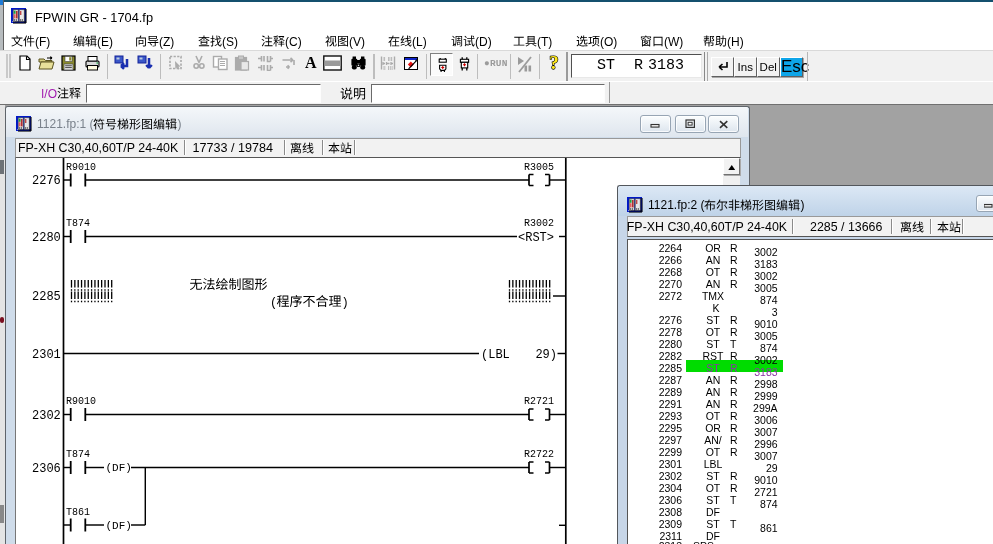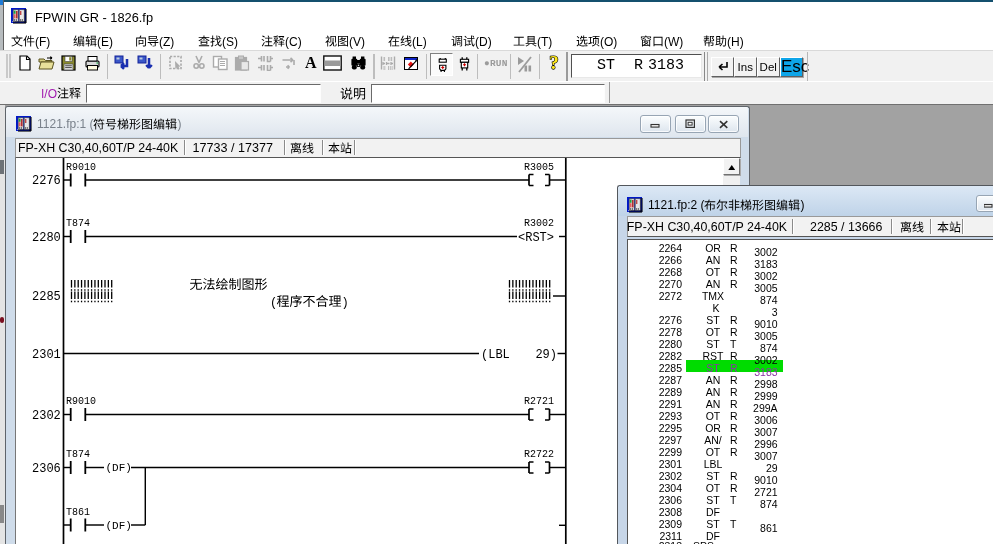--- a/index.html
+++ b/index.html
@@ -71,21 +71,21 @@
 <rect x="8.2" y="1.8" width="5" height="11.5" fill="#e8e8e8" stroke="#444" stroke-width=".6"></rect>
 <rect x="2.8" y="2.6" width="1.8" height="3.2" fill="#1fa03f"></rect>
 <rect x="2.8" y="6.2" width="1.8" height="4.2" fill="#e06060"></rect>
 <rect x="5" y="3" width="1.6" height="7.4" fill="#b03030"></rect>
 <rect x="9" y="3" width="1.4" height="4" fill="#c04848"></rect>
 <rect x="3" y="11" width="1.2" height="2" fill="#777"></rect>
     <rect x="4.8" y="11" width="1.2" height="2" fill="#777"></rect>
 <rect x="9" y="11" width="1.2" height="2" fill="#777"></rect>
     <rect x="10.8" y="11" width="1.2" height="2" fill="#777"></rect>
 </svg>
-<div class="abs" style="left:35px;top:10px;font-size:12.8px;color:#000">FPWIN GR - 1826.fp</div>
+<div class="abs" style="left:35px;top:10px;font-size:12.8px;color:#000">FPWIN GR - 1704.fp</div>
 <div class="abs" style="left:4.4px;top:32px;width:988.6px;height:19px;background:#fff"></div>
 <div class="abs" style="left:11px;top:34.5px;font-size:12px;color:#000;white-space:nowrap"><svg style="width:12px;height:12px;vertical-align:-1.8px;margin-right:0px" viewBox="0 0 1000 1000">
       <use href="#u6587"></use>
     </svg><svg style="width:12px;height:12px;vertical-align:-1.8px;margin-right:0px" viewBox="0 0 1000 1000">
       <use href="#u4ef6"></use>
     </svg>(F)</div>
 <div class="abs" style="left:73px;top:34.5px;font-size:12px;color:#000;white-space:nowrap"><svg style="width:12px;height:12px;vertical-align:-1.8px;margin-right:0px" viewBox="0 0 1000 1000">
       <use href="#u7f16"></use>
     </svg><svg style="width:12px;height:12px;vertical-align:-1.8px;margin-right:0px" viewBox="0 0 1000 1000">
       <use href="#u8f91"></use>
@@ -340,21 +340,21 @@
     <rect x="3.1" y="3.3" width="4" height="2.8" fill="#fff" stroke="#333" stroke-width="1"></rect>
   </svg>
 <div class="abs" style="left:708px;top:115px;width:31px;height:17.5px;background:linear-gradient(#fbfdfe,#dde5ee);border:1px solid #97a5b4;border-radius:3px;box-shadow:inset 0 0 0 1px rgba(255,255,255,.8)"></div>
 <svg class="abs" style="left:719px;top:119.5px" width="9.5" height="9" viewBox="0 0 9.5 9">
     <path d="M1 1.2 L8.3 7.8 M8.3 1.2 L1 7.8" stroke="#333" stroke-width="1.6"></path>
   </svg>
 <div class="abs" style="left:14.6px;top:137.5px;width:726px;height:20.5px;background:#f2f2f2;border:1px solid #999;border-bottom:1.4px solid #555"></div>
 <div class="abs" style="left:18px;top:141px;font-size:12.4px;color:#000;white-space:nowrap">FP-XH C30,40,60T/P 24-40K</div>
 <div class="abs" style="left:184px;top:140px;width:1.2px;height:15px;background:#8a8a8a"></div>
 <div class="abs" style="left:185.2px;top:140px;width:1.2px;height:15px;background:#fff"></div>
-<div class="abs" style="left:192.5px;top:141px;font-size:12.6px;color:#000">17733 / 17377</div>
+<div class="abs" style="left:192.5px;top:141px;font-size:12.6px;color:#000">17733 / 19784</div>
 <div class="abs" style="left:284px;top:140px;width:1.2px;height:15px;background:#8a8a8a"></div>
 <div class="abs" style="left:285.2px;top:140px;width:1.2px;height:15px;background:#fff"></div>
 <div class="abs" style="left:290px;top:141.5px;font-size:12px"><svg style="width:12px;height:12px;vertical-align:-1.8px;margin-right:0px" viewBox="0 0 1000 1000">
       <use href="#u79bb"></use>
     </svg><svg style="width:12px;height:12px;vertical-align:-1.8px;margin-right:0px" viewBox="0 0 1000 1000">
       <use href="#u7ebf"></use>
     </svg></div>
 <div class="abs" style="left:322px;top:140px;width:1.2px;height:15px;background:#8a8a8a"></div>
 <div class="abs" style="left:323.2px;top:140px;width:1.2px;height:15px;background:#fff"></div>
 <div class="abs" style="left:328px;top:141.5px;font-size:12px"><svg style="width:12px;height:12px;vertical-align:-1.8px;margin-right:0px" viewBox="0 0 1000 1000">

